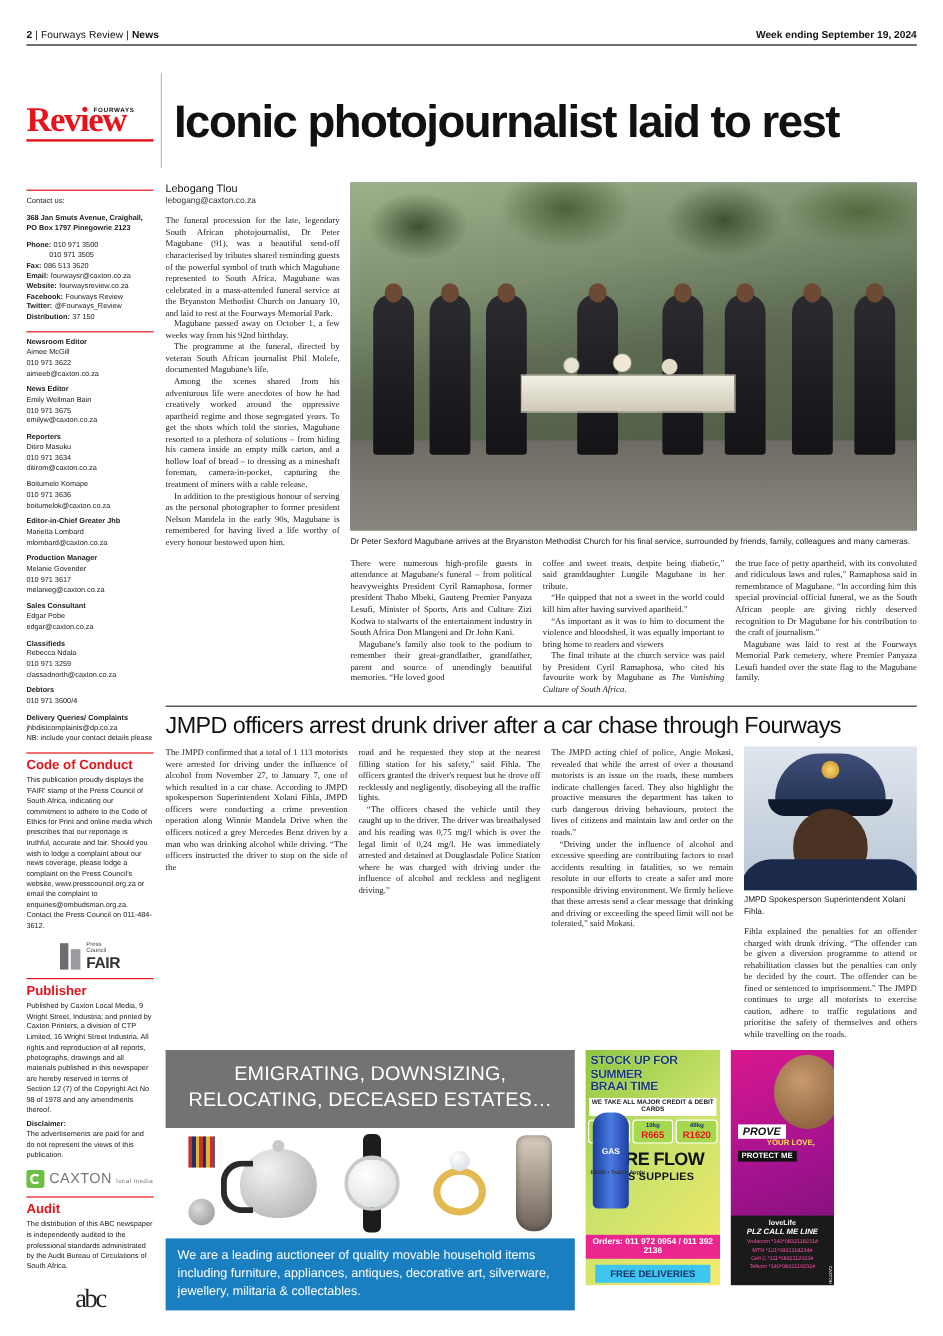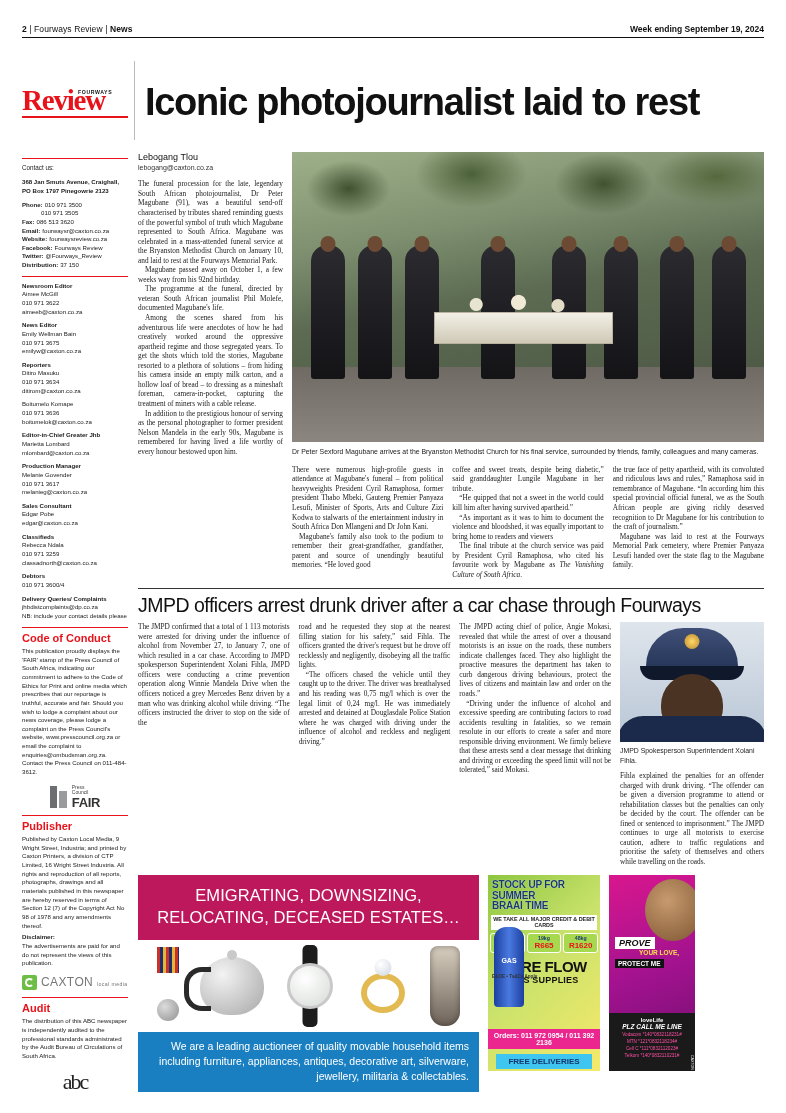--- a/index.html
+++ b/index.html
@@ -132,21 +132,21 @@
       background:radial-gradient(circle,#ffd86b,#b9882a); }
   .cop .face { position:absolute; top:52px; left:50%; transform:translateX(-50%);
       width:62px; height:60px; border-radius:31px 31px 26px 26px; background:#4b3324; }
   .cop .shirt { position:absolute; bottom:0; left:50%; transform:translateX(-50%);
       width:150px; height:26px; background:#1b2a4a; border-radius:40px 40px 0 0; }
   .cop-cap { font-size:6.9px; line-height:1.36; margin-top:4px; color:#222; }
 
   
   .ads { display:flex; gap:9px; margin-top:9px; align-items:flex-start; }
   .ad-auction { flex:0 0 341px; }
-  .au-blue { background:#be185d; color:#fff; text-align:center;
+  .au-blue { background:#737373; color:#fff; text-align:center;
              padding:10px 8px 11px 8px; font-size:16.5px; line-height:1.33;
              letter-spacing:.1px; }
   .au-items { background:#fff; height:92px; display:flex; align-items:center;
               justify-content:space-around; padding:0 8px; }
   .au-items > div { position:relative; }
   .it-medal { width:22px; height:78px; }
   .it-medal .bar { width:22px; height:26px;
      background:repeating-linear-gradient(90deg,#c8322d 0 3px,#1f2f6b 3px 6px,#e3b53a 6px 9px); }
   .it-medal .disc { width:22px; height:22px; border-radius:50%;
      background:radial-gradient(circle at 35% 35%,#dcdcdc,#8f8f8f); margin:26px auto 0; }
@@ -164,21 +164,21 @@
      background:radial-gradient(circle at 38% 32%,#fff,#d6dbd6); border:3px solid #c9c9c9; }
   .it-ring { width:52px; height:54px; position:relative; }
   .it-ring .band2 { position:absolute; bottom:0; left:50%; transform:translateX(-50%);
      width:44px; height:40px; border:6px solid #e3ba52; border-radius:50%; }
   .it-ring .stone { position:absolute; top:0; left:50%; transform:translateX(-50%);
      width:17px; height:17px; border-radius:50%;
      background:radial-gradient(circle at 35% 30%,#fff,#cfd6e0); }
   .it-vase { width:30px; height:80px; border-radius:8px 8px 14px 14px;
      background:linear-gradient(#d9cfc0,#6d6258);
      box-shadow:inset 0 0 6px rgba(0,0,0,.4); }
-  .au-desc { background:#1a7fc1; color:#fff; text-align:right; padding:7px 10px 8px;
+  .au-desc { background:#1a7fc1; color:#fff; text-align:left; padding:7px 10px 8px;
              font-size:10.5px; line-height:1.42; }
 
   .ad-gas { flex:0 0 112px; position:relative; height:196px; overflow:hidden;
             background:linear-gradient(135deg,#8dc63f 0%,#c9e26b 45%,#f6e96b 100%); }
   .gas-top { color:#173a6e; font-weight:bold; font-size:10px; line-height:1.05;
              padding:5px 4px 0 4px; letter-spacing:-.2px;
              text-shadow:0 0 1px #fff; }
   .gas-sub { background:#fff; color:#1a1a1a; font-size:5.4px; font-weight:bold;
              text-align:center; margin:3px 3px 0 3px; padding:1.5px 0; }
   .gas-prices { display:flex; gap:2px; justify-content:center; margin:3px 2px 0 2px; }

